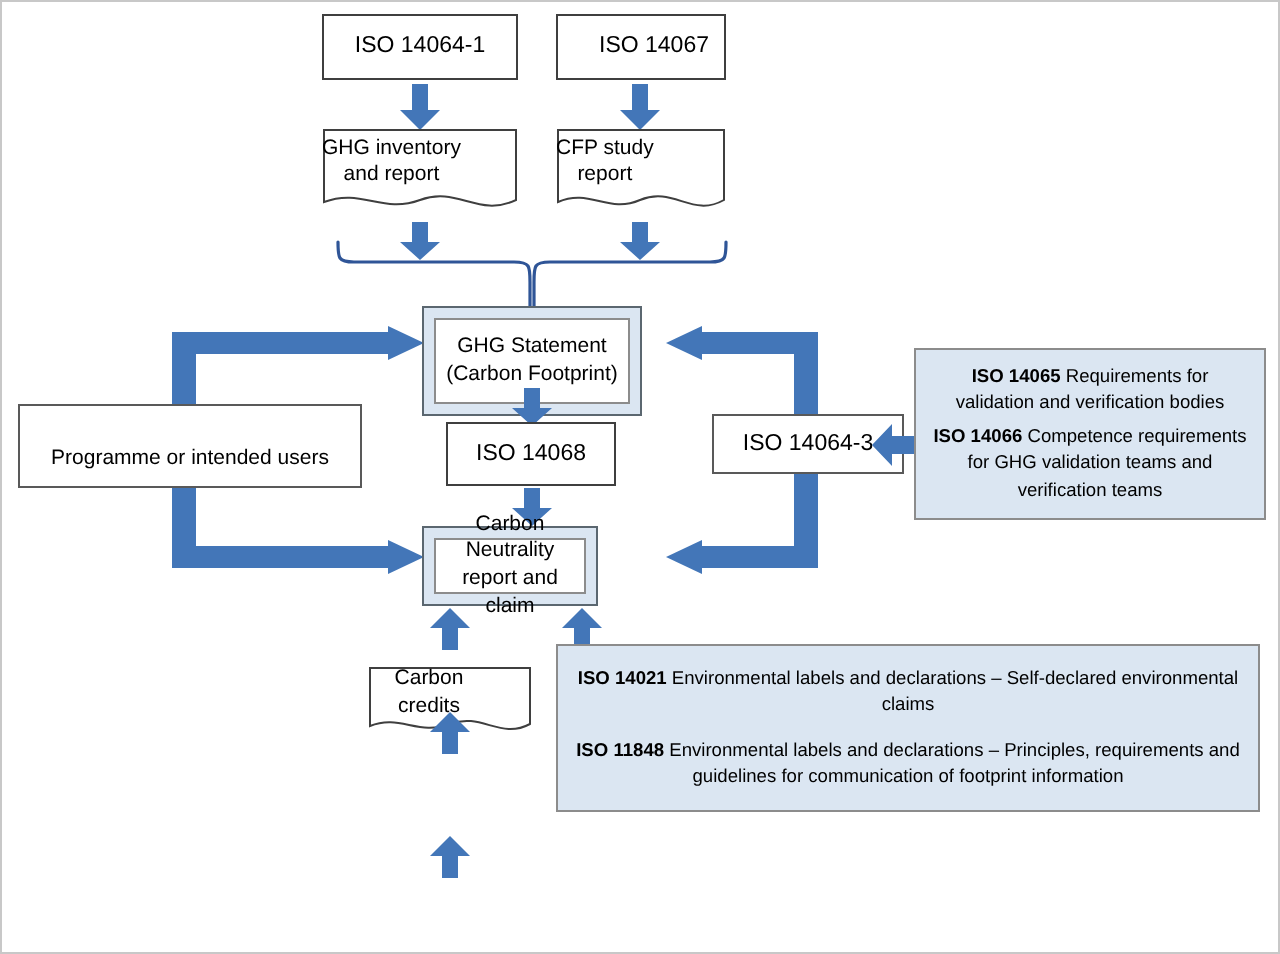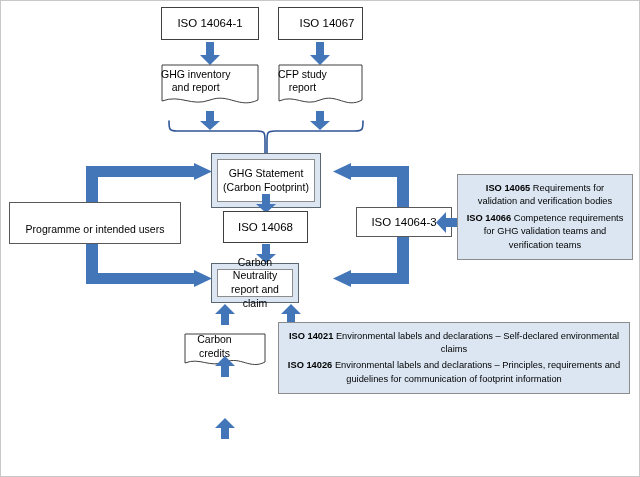--- a/index.html
+++ b/index.html
@@ -283,24 +283,24 @@
 
   <div class="doc" style="left:183px; top:332px; width:61px; height:36px;">
     <svg width="82" height="36" viewBox="0 0 82 36" preserveAspectRatio="none">
       <path d="M1,1 L81,1 L81,29 C66,37 57,23 41,29 C25,35 16,24 1,30 Z" fill="#ffffff" stroke="#3f3f3f" stroke-width="1"></path>
     </svg>
     <div class="doctext">
       <span>Carbon credits</span>
     </div>
   </div>
 
-  <div class="panel-info" style="left:277px; top:321px; width:352px; height:72px;">
+  <div class="panel-info" style="left:277px; top:321px; width:352px; height:84px;">
     <span class="line"><span class="std">ISO 14021</span><span> Environmental labels and declarations – Self-declared environmental claims</span></span>
     <span class="gap"></span>
-    <span class="line"><span class="std">ISO 14026</span><span> Environmental labels and declarations – Principles, requirements and guidelines for communication of footprint information</span></span>
+    <span class="line"><span class="std">ISO 11848</span><span> Environmental labels and declarations – Principles, requirements and guidelines for communication of footprint information</span></span>
   </div>
 
   <div class="arrow" style="left:212px; top:355px;">
     <svg width="24" height="22" viewBox="0 0 24 22">
       <polygon points="12,0 22,10 16,10 16,21 8,21 8,10 2,10" fill="#4376b8"></polygon>
     </svg>
   </div>
 
 
   <div class="arrow" style="left:212px; top:417px;">

